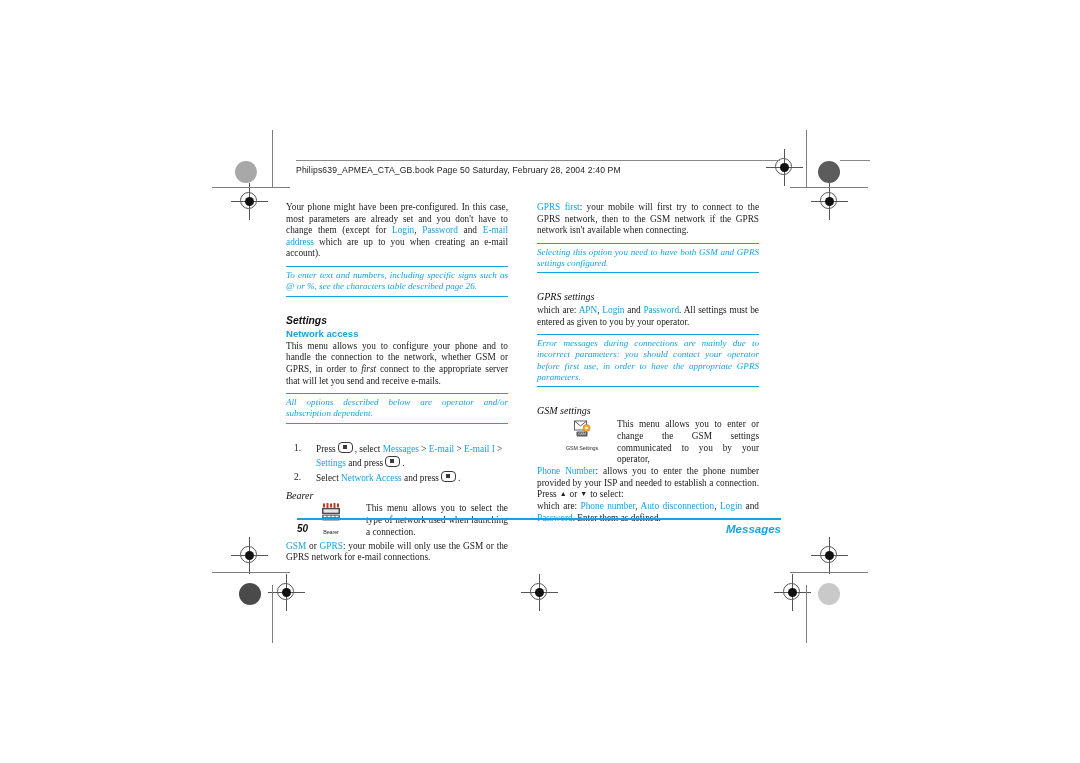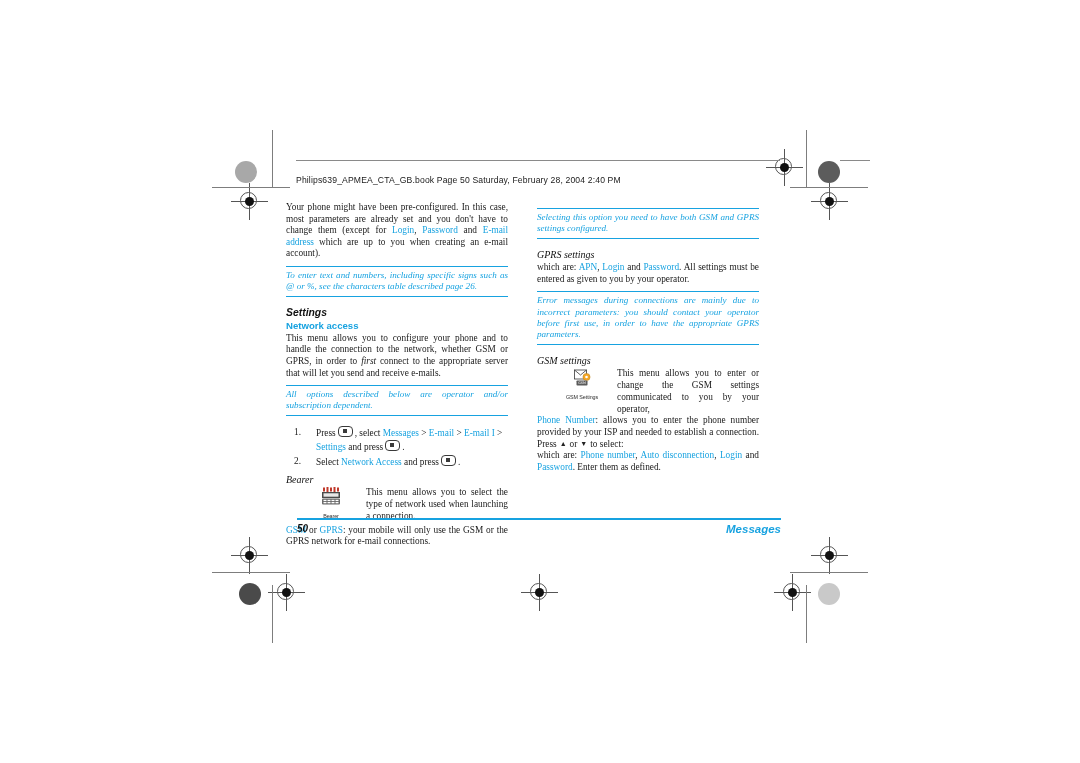--- a/index.html
+++ b/index.html
@@ -23,21 +23,21 @@
   .blob{position:absolute;width:22px;height:22px;border-radius:50%;}
   .blob.grey{background:#a8a8a8;}
   .blob.dark{background:#5c5c5c;}
   .blob.darker{background:#4a4a4a;}
   .blob.light{background:#c9c9c9;}
 
   
   .hdr{
     position:absolute;left:296px;top:160px;width:484px;
     border-top:1px solid #8a8a8a;
-    padding-top:14px;
+    padding-top:4px;
     font-family:"Liberation Sans", sans-serif;
     font-size:8.6px;
     letter-spacing:.15px;
     color:#1a1a1a;
     white-space:nowrap;
   }
   .hdr-rule-r{position:absolute;left:840px;top:160px;width:30px;height:1px;background:#8a8a8a;}
 
   
   .col{position:absolute;top:202px;width:222px;font-size:9.3px;line-height:11.6px;text-align:justify;}
@@ -49,21 +49,21 @@
   .blue{color:#17a2e0;}
 
   .note{
     color:#17a2e0;
     font-style:italic;
     font-size:9.1px;
     line-height:11.3px;
     border-top:1.4px solid #17a2e0;
     border-bottom:1.4px solid #17a2e0;
     padding:3px 0 3px 0;
-    margin:6px 0 10px 0;
+    margin:6px 0 18px 0;
     text-align:justify;
   }
 
   h2.sec{
     font-family:"Liberation Sans", sans-serif;
     font-size:10.4px;font-weight:bold;font-style:italic;
     margin:4px 0 2px 0;color:#111;
   }
   h3.sub{
     font-family:"Liberation Sans", sans-serif;
@@ -248,20 +248,21 @@
       </div>
       <div class="body">This menu allows you to select the type of network used when launching a connection.</div>
     </div>
 
     <p class="just" style="margin-top:2px;"><span class="blue">GSM</span><span> or </span><span class="blue">GPRS</span><span>: your mobile will only use the GSM or the GPRS network for e-mail connections.</span></p>
 
   </div>
 
   <div class="col col-r">
 
+    <p class="just"><span class="blue">GPRS first</span><span>: your mobile will first try to connect to the GPRS network, then to the GSM network if the GPRS network isn't available when connecting.</span></p>
 
     <div class="note">Selecting this option you need to have both GSM and GPRS settings configured.</div>
 
     <h4 class="ital" style="margin-top:3px;">GPRS settings</h4>
 
 
     <p class="just"><span>which are: </span><span class="blue">APN</span><span>, </span><span class="blue">Login</span><span> and </span><span class="blue">Password</span><span>. All settings must be entered as given to you by your operator.</span></p>
 
     <div class="note">Error messages during connections are mainly due to incorrect parameters: you should contact your operator before first use, in order to have the appropriate GPRS parameters.</div>
 

